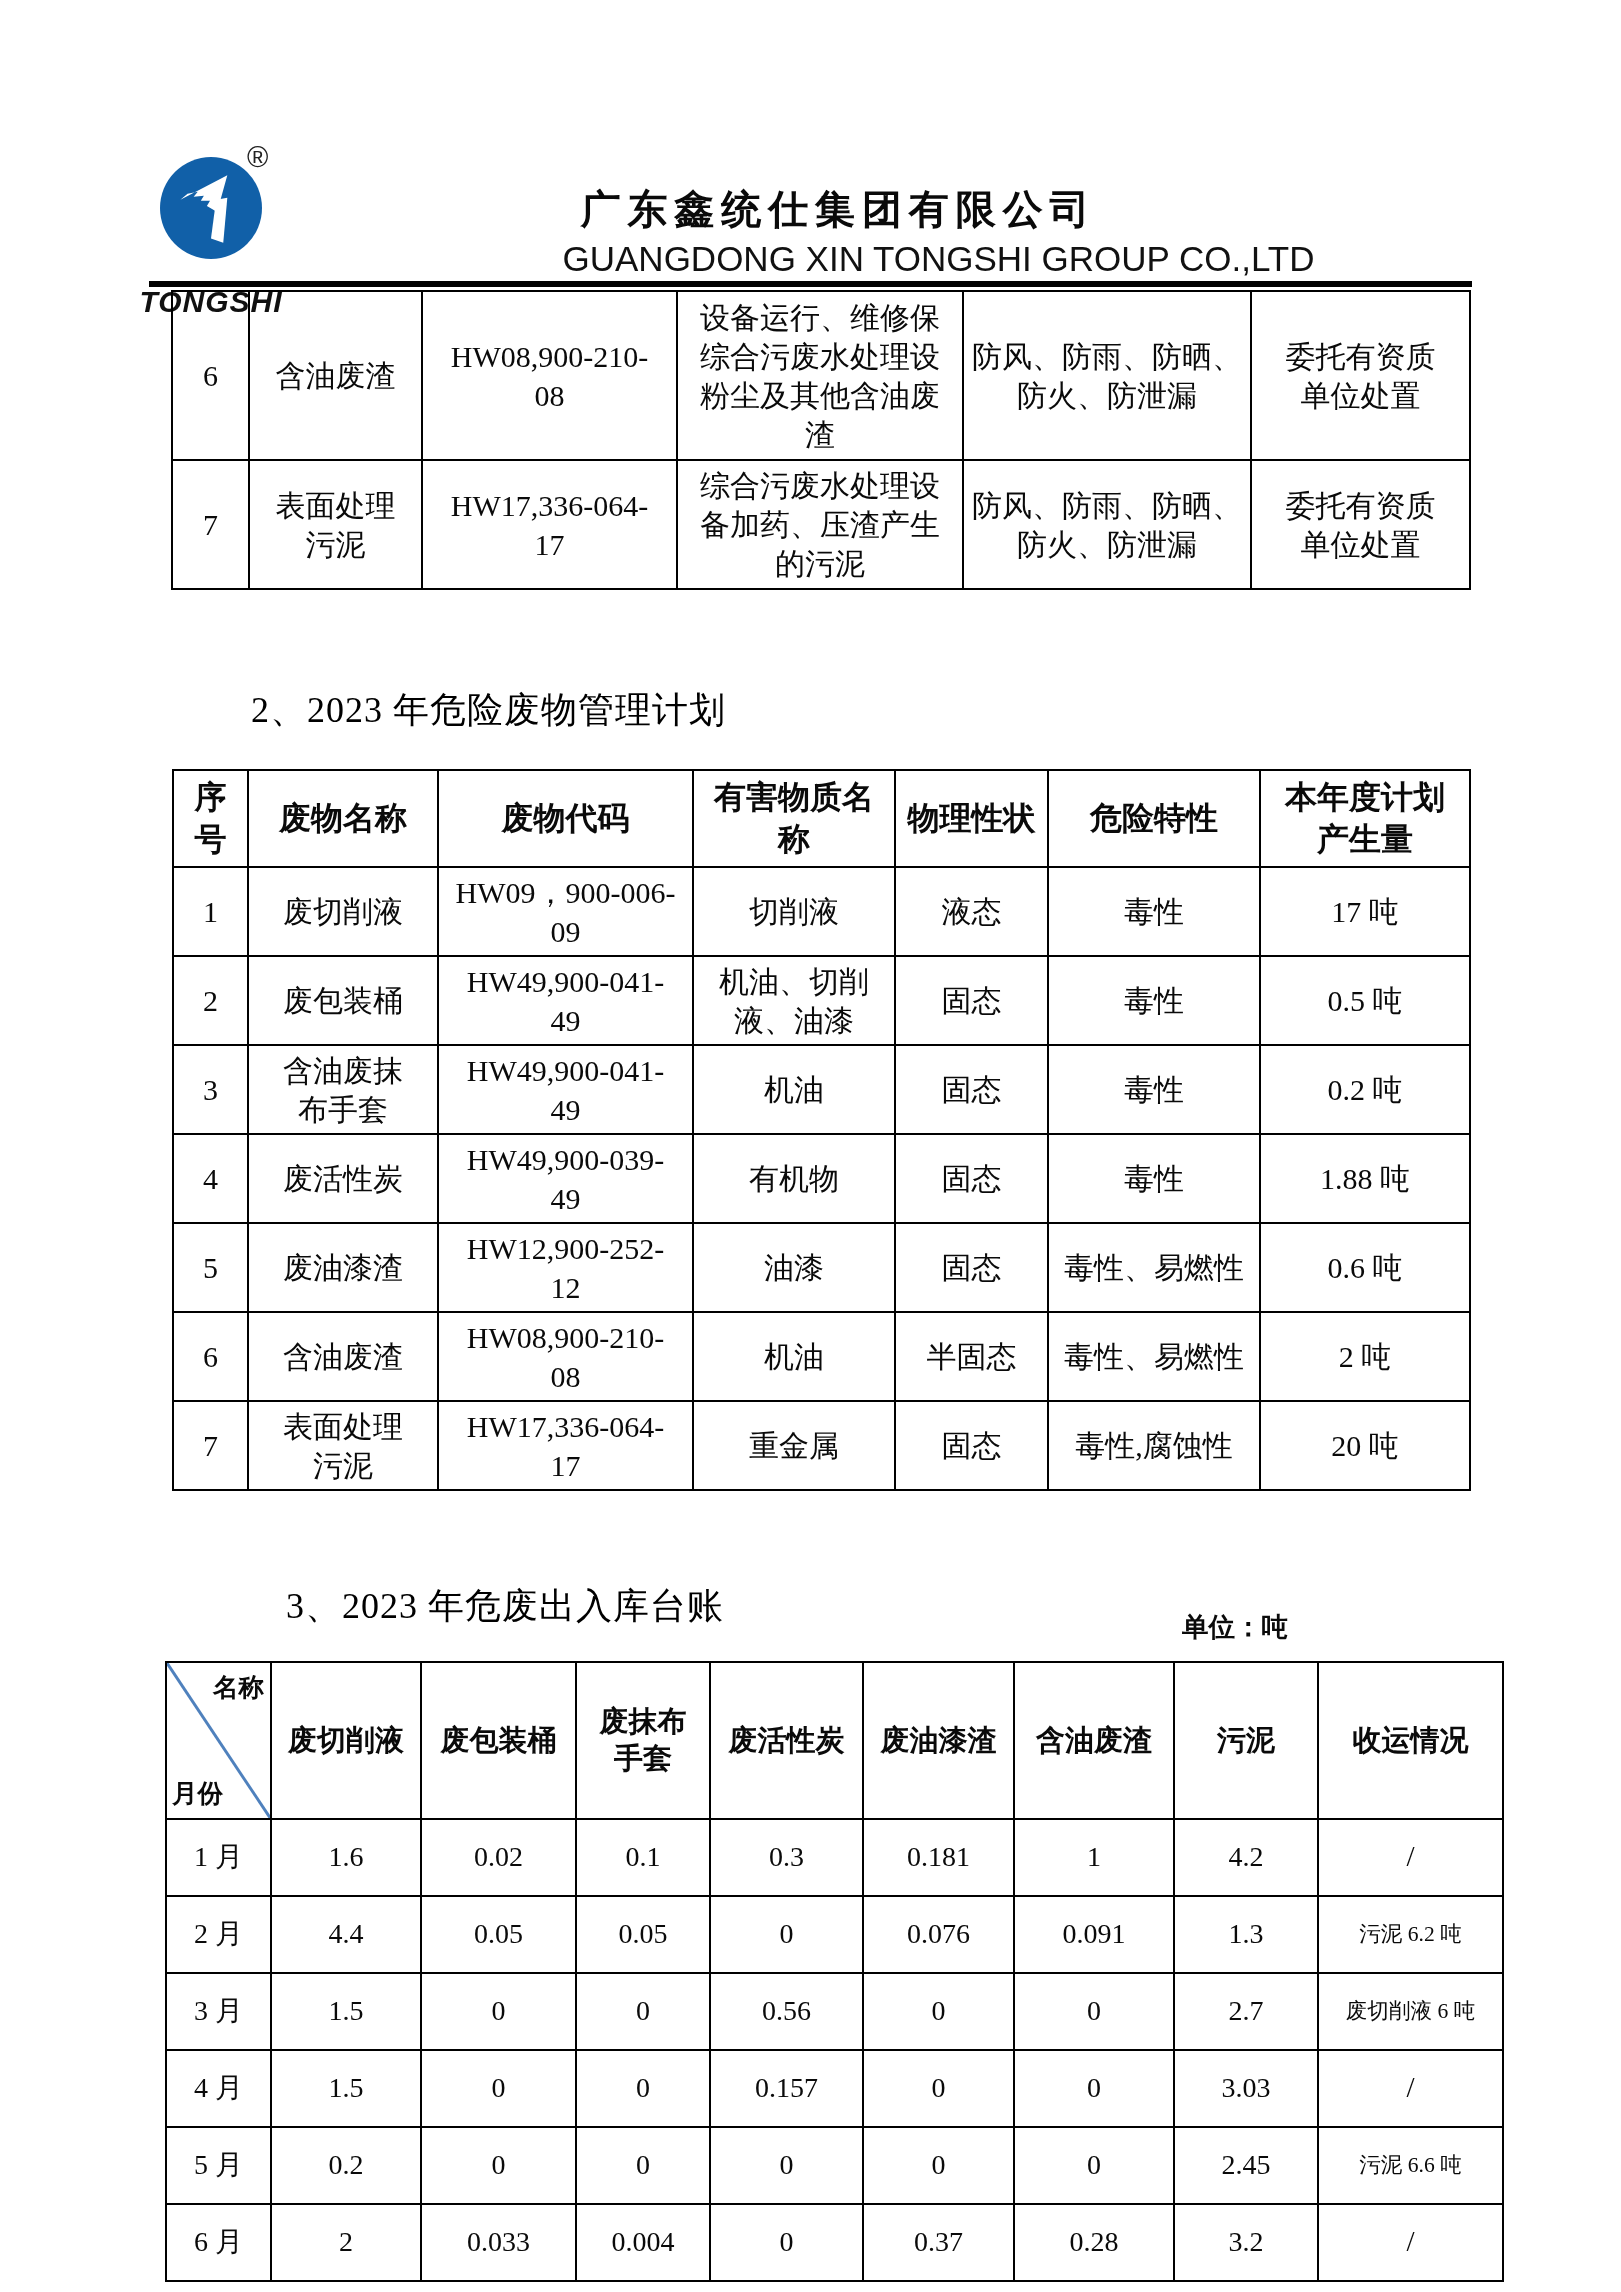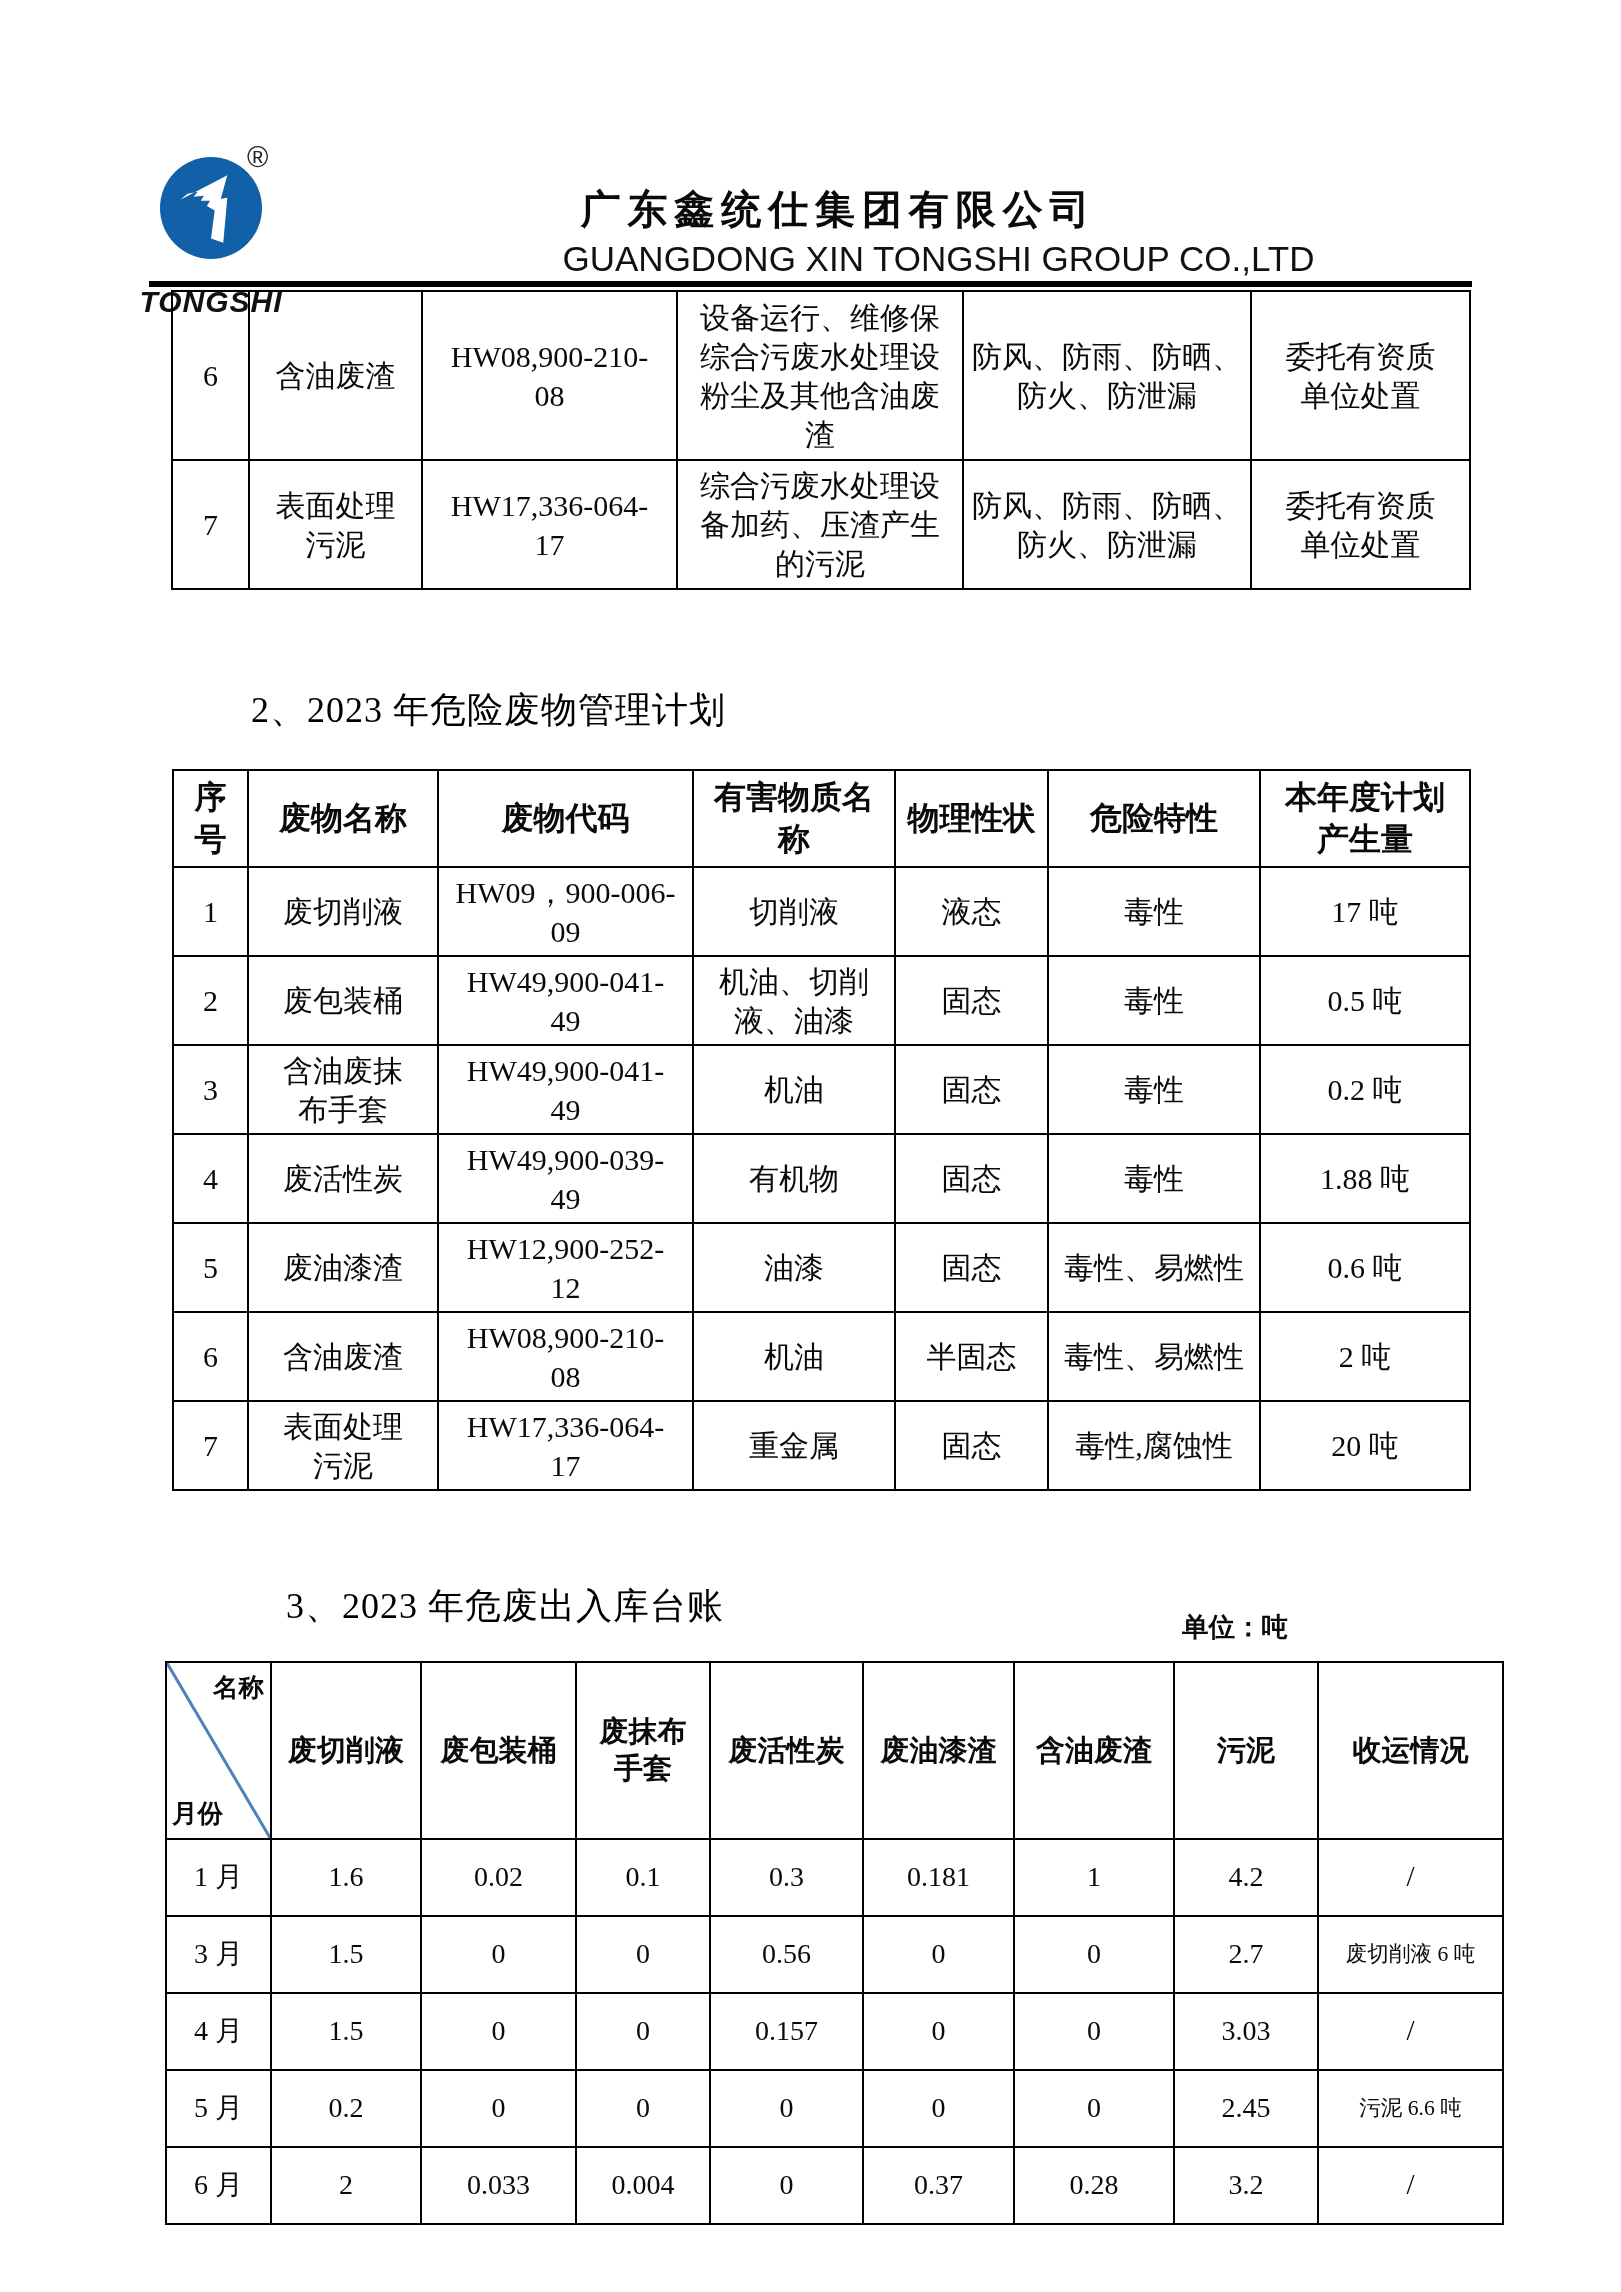--- a/index.html
+++ b/index.html
@@ -61,21 +61,21 @@
   #plan-table th{font-size:32px;height:91px;}
   #plan-table tr{height:89px;}
   #ledger-table{left:165px;top:1661px;width:1337px;}
   #ledger-table th{font-size:29px;}
   #ledger-table .hrow{height:98px;}
   #ledger-table tr{height:77px;}
   #ledger-table td{font-size:28px;}
   #ledger-table td.note{font-size:21.6px;}
   #ledger-table td.slash{font-size:29px;}
   
-  .corner{position:relative;padding:12px;}
+  .corner{position:relative;padding:2px;}
   .corner svg{position:absolute;left:0;top:0;width:100%;height:100%;}
   .corner .tr-lab{
     position:absolute;top:7.8px;right:5.9px;font-size:25.5px;font-weight:bold;
     font-family:"Liberation Sans","DejaVu Sans",sans-serif;
   }
   .corner .bl-lab{
     position:absolute;bottom:7.8px;left:4.9px;font-size:25.5px;font-weight:bold;
     font-family:"Liberation Sans","DejaVu Sans",sans-serif;
   }
 </style>
@@ -276,20 +276,31 @@
       <td>1.6</td>
       <td>0.02</td>
       <td>0.1</td>
       <td>0.3</td>
       <td>0.181</td>
       <td>1</td>
       <td>4.2</td>
       <td class="slash">/</td>
     </tr>
     <tr>
+      <td>2 月</td>
+      <td>4.4</td>
+      <td>0.05</td>
+      <td>0.05</td>
+      <td>0</td>
+      <td>0.076</td>
+      <td>0.091</td>
+      <td>1.3</td>
+      <td class="note">污泥 6.2 吨</td>
+    </tr>
+    <tr>
       <td>3 月</td>
       <td>1.5</td>
       <td>0</td>
       <td>0</td>
       <td>0.56</td>
       <td>0</td>
       <td>0</td>
       <td>2.7</td>
       <td class="note">废切削液 6 吨</td>
     </tr>

